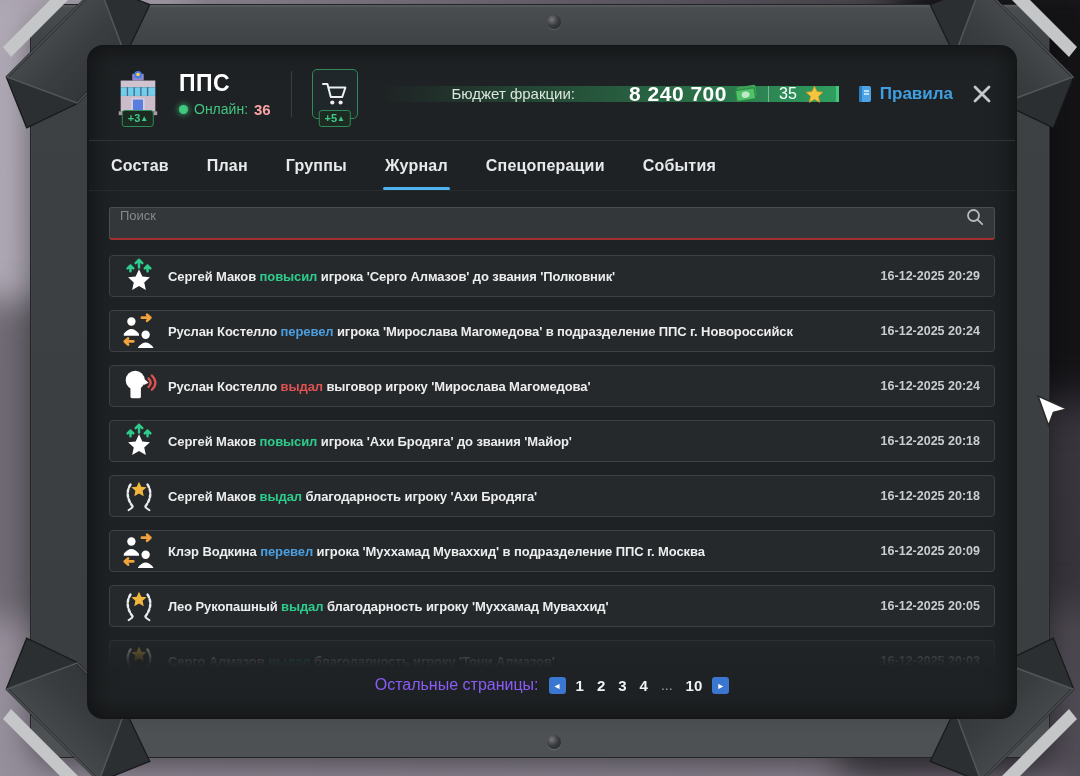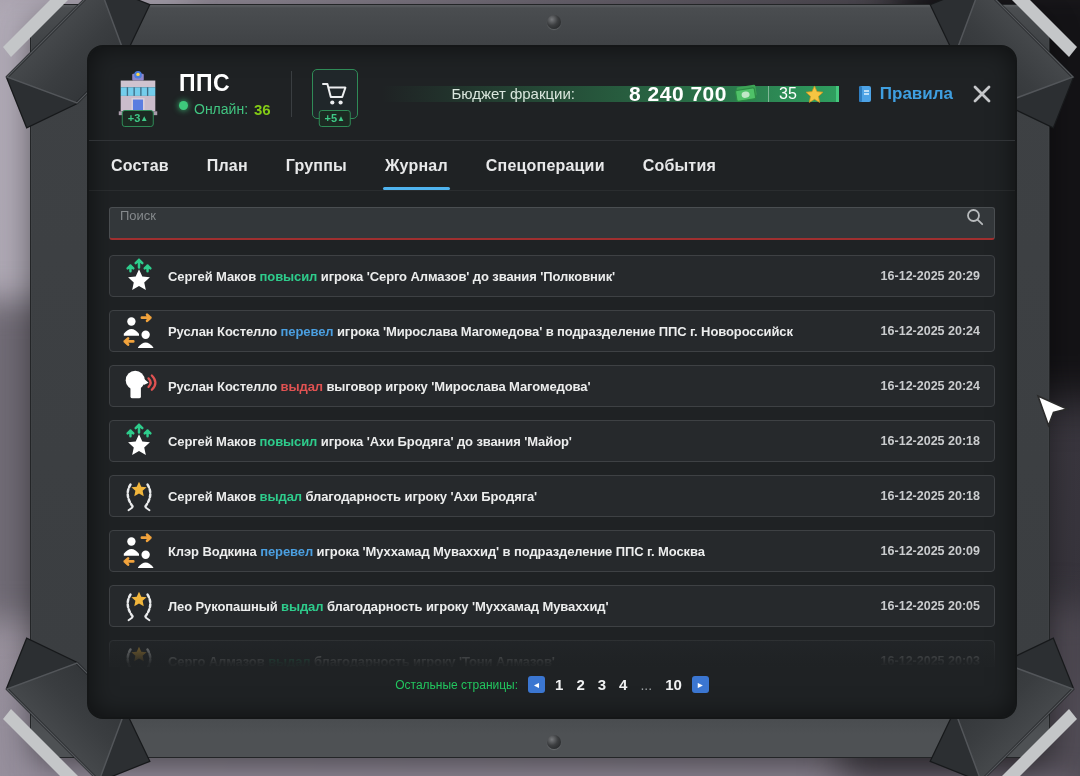--- a/index.html
+++ b/index.html
@@ -43,24 +43,24 @@
   .hdr { height:94px; flex:0 0 auto; display:flex; align-items:center; padding:0 22px;
          border-bottom:1px solid #303336; }
   .faction-ic { position:relative; width:54px; margin-right:14px; cursor:pointer; }
   .faction-ic svg { display:block; margin:0 auto; }
   .lvl-badge { position:absolute; left:50%; bottom:-8px; transform:translateX(-50%);
                background:#1c2a22; border:1px solid #2f8b57; border-radius:3px;
                color:#3ec987; font-size:11px; font-weight:700; line-height:14px; padding:0 5px; white-space:nowrap; }
   .lvl-badge .up { font-size:8px; vertical-align:1px; }
   .fac-info { display:flex; flex-direction:column; gap:4px; }
   .fac-title { color:#fff; font-size:23px; font-weight:700; letter-spacing:.5px; }
-  .online-row { display:flex; gap:6px; font-size:14px; }
+  .online-row { display:flex; align-items:center; gap:6px; font-size:14px; }
   .online-dot { width:9px; height:9px; border-radius:50%; background:#3ec97c; box-shadow:0 0 6px #3ec97c; }
   .online-lbl { color:#41c581; }
-  .online-num { color:#84cc16; font-weight:700; font-size:15px; }
+  .online-num { color:#fca5a5; font-weight:700; font-size:15px; }
   .v-div { width:1px; height:46px; background:#3a3e41; margin:0 20px; }
   .cart-wrap { position:relative; }
   .cart-btn { width:46px; height:50px; border:1px solid #2f8b57; border-radius:5px; background:#20272a;
               display:flex; align-items:center; justify-content:center; cursor:pointer; }
   .budget { margin-left:auto; height:16px; padding:0 12px 0 70px; display:flex; align-items:center; gap:8px;
             background:linear-gradient(90deg,rgba(46,89,62,0) 0%,rgba(43,122,76,.9) 72%,#2f9e5f 100%);
             border-right:3px solid #45c87e; }
   .budget-lbl { color:#d9e6dd; font-size:15px; }
   .budget-num { color:#fff; font-size:21px; font-weight:700; letter-spacing:.5px;margin-left:46px; }
   .budget-sep { width:1px; height:16px; background:rgba(255,255,255,.4); margin:0 2px; }
@@ -98,21 +98,21 @@
   .row[data-icon="transfer"] .icon.transfer,
   .row[data-icon="reprimand"] .icon.reprimand,
   .row[data-icon="commendation"] .icon.commendation { display:flex; }
   .row-text { color:#eceded; font-size:13px; font-weight:700; letter-spacing:-.1px;
               white-space:nowrap; overflow:hidden; margin-left:6px; }
   .action.green { color:#2ecc8c; } .action.blue { color:#4b9fe0; } .action.red { color:#e05252; }
   .time { margin-left:auto; padding-left:12px; color:#caccce; font-size:12.5px; font-weight:700; white-space:nowrap; }
 
   
   .pager { flex:0 0 auto; display:flex; align-items:center; justify-content:center; gap:10px; margin-top:9px; }
-  .pager-lbl { color:#22c55e; font-size:12px; }
+  .pager-lbl { color:#8b5cf6; font-size:16px; }
   .pg-btn { width:17px; height:17px; background:#3b76d1; border-radius:3px; color:#fff; font-size:10px;
             display:flex; align-items:center; justify-content:center; cursor:pointer; }
   .pg-num { color:#f0f1f2; font-size:15px; font-weight:700; cursor:pointer; }
   .pg-nums { display:flex; gap:13px; align-items:center; }
   .pg-dots { color:#9ba0a3; font-size:14px; }
 
   .cursor { position:absolute; left:1034px; top:392px; pointer-events:none; z-index:50; }
 </style>
 </head>
 <body>

